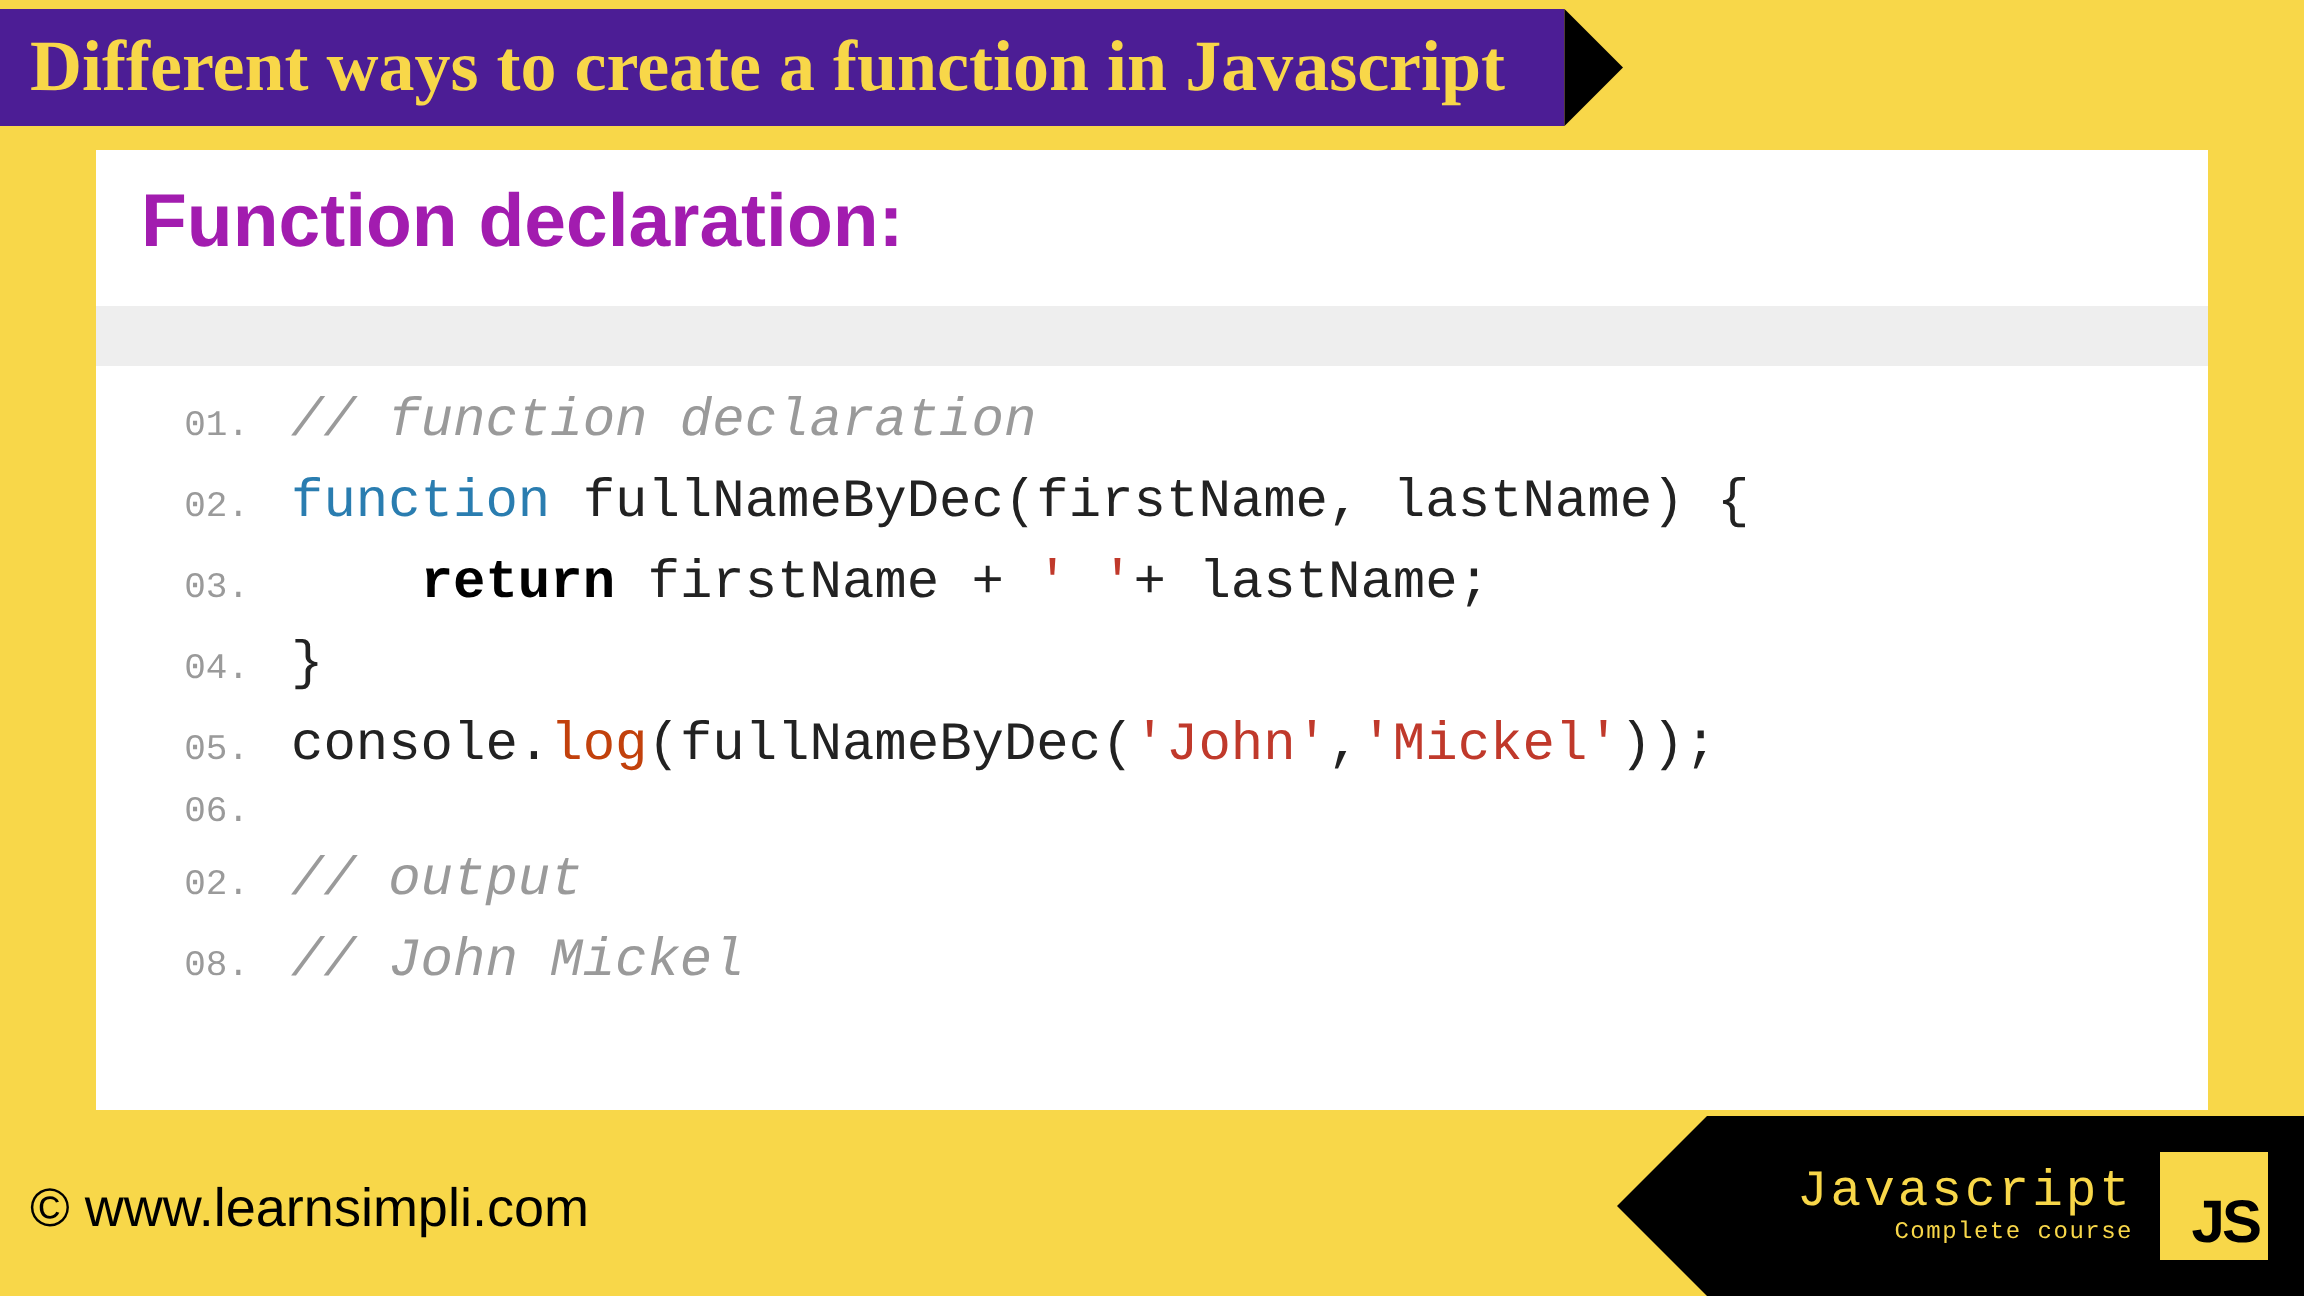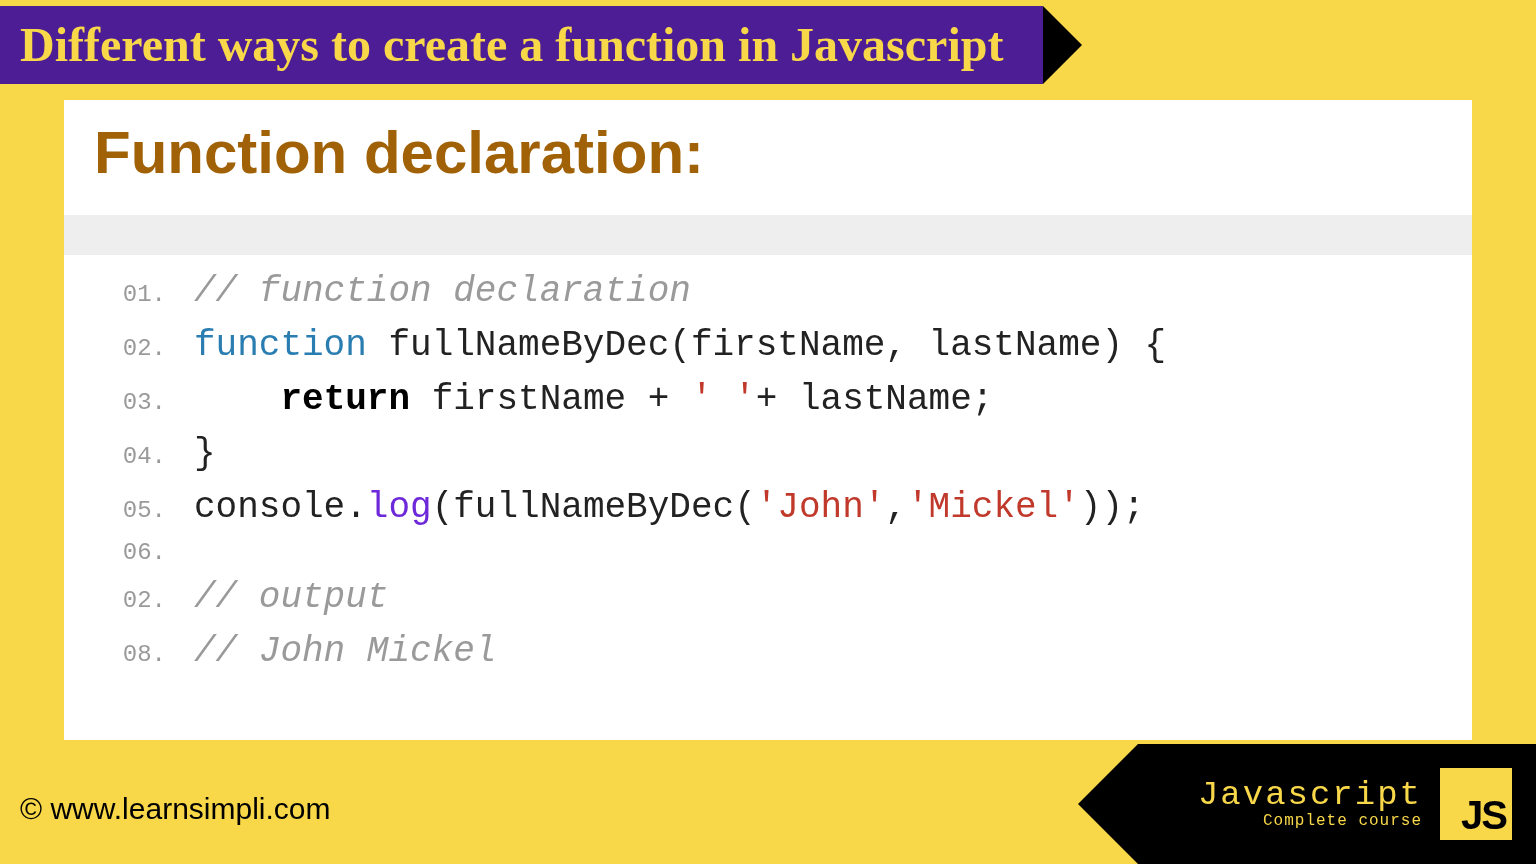--- a/index.html
+++ b/index.html
@@ -35,23 +35,23 @@
     position: absolute;
     top: 100px;
     left: 64px;
     right: 64px;
     bottom: 124px;
     background: #fff;
     padding: 18px 30px 0 30px;
     overflow: hidden;
   }
   .section-title {
-    color: #a16207;
+    color: #a21caf;
     font-weight: bold;
-    font-size: 60px;
+    font-size: 50px;
     margin-bottom: 28px;
   }
 
   .code-strip {
     height: 40px;
     background: #eeeeee;
     margin: 0 -30px 10px -30px;
   }
 
   .code {
@@ -65,30 +65,30 @@
     color: #9a9a9a;
     font-size: 24px;
     text-align: right;
     padding-right: 28px;
     font-family: Consolas, 'Courier New', monospace;
     flex-shrink: 0;
   }
   .cm { color: #9a9a9a; font-style: italic; }
   .kw1 { color: #2a7db0; }
   .kw2 { font-weight: bold; color: #000; }
-  .fn  { color: #6d28d9; text-align: right; }
+  .fn  { color: #c2410c; text-align: right; }
   .str { color: #c0392b; }
   .p   { color: #222; }
   .id  { color: #222; }
 
   .copyright {
     position: absolute;
     left: 20px;
     bottom: 38px;
-    font-size: 30px;
+    font-size: 36px;
     color: #000;
   }
 
   .footer-ribbon {
     position: absolute;
     right: 0;
     bottom: 0;
     background: #000;
     color: #f8d749;
     height: 120px;

